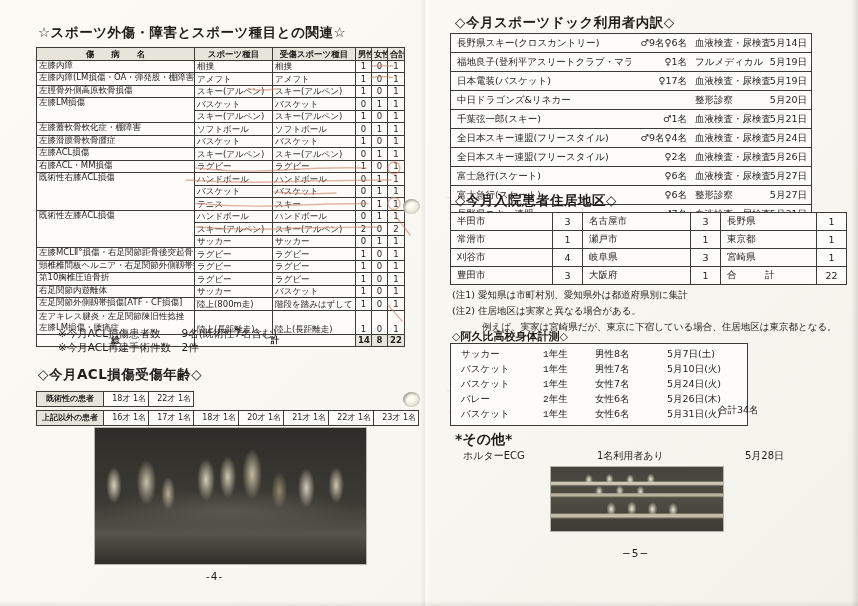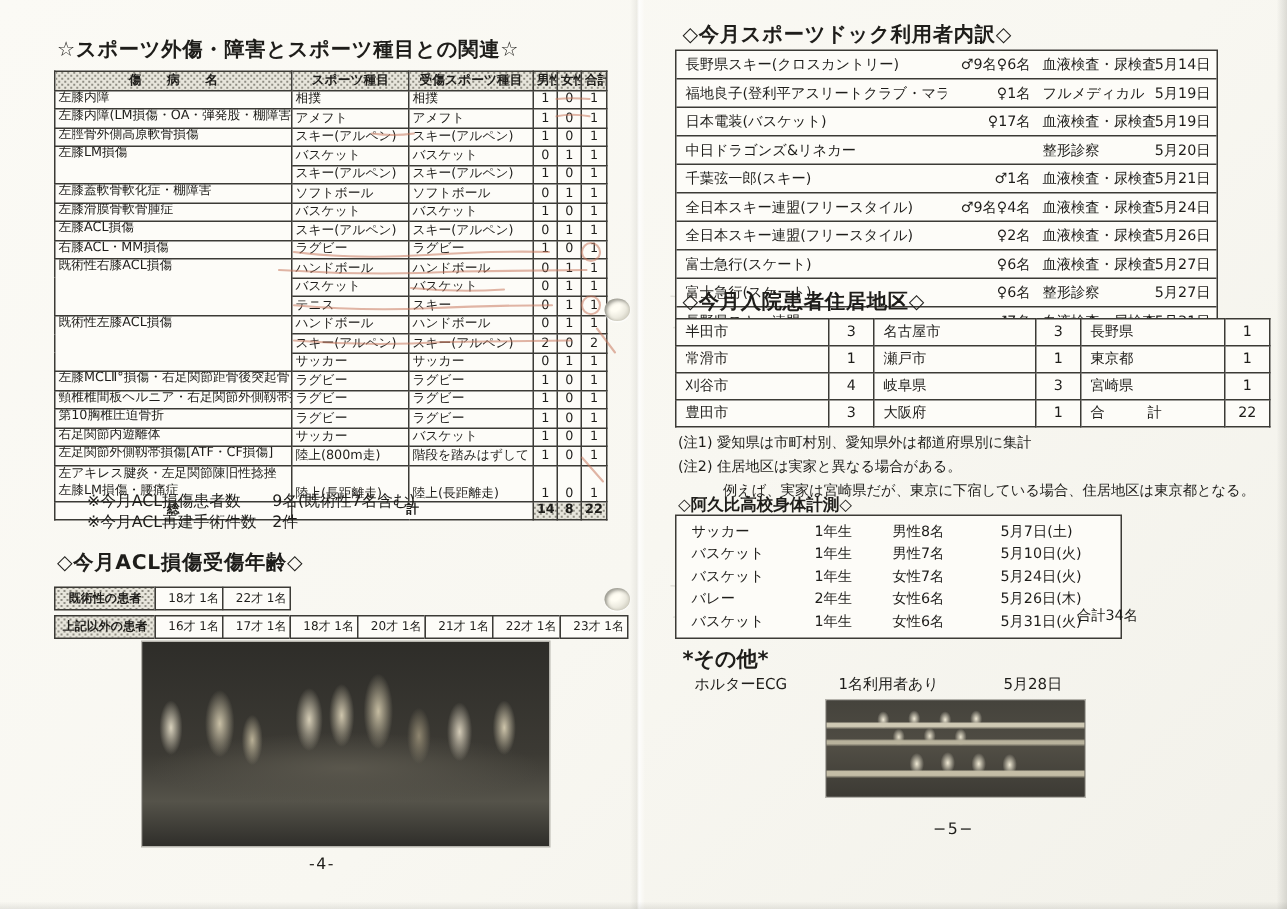--- a/index.html
+++ b/index.html
@@ -110,27 +110,27 @@
   .res-table td{border:1px solid #3c3b36;height:17px;padding:0 6px;white-space:nowrap;overflow:hidden;}
   .res-table td.n{text-align:center;padding:0;}
   .res-table td.c{}
 
   .res-note{position:absolute;font-size:9.5px;white-space:nowrap;}
 
   .school-table{position:absolute;left:450px;top:343px;width:296px;border:1px solid #3c3b36;
     background:#fdfcf8;padding:3px 0;}
   .school-row{display:flex;height:15px;align-items:center;font-size:9.5px;white-space:nowrap;}
   .school-sport{width:82px;padding-left:10px;}
-  .school-grade{width:52px;}
+  .school-grade{width:52px;font-family:Liberation Mono, monospace;}
   .school-count{width:72px;}
   .school-date{flex:1;}
   .school-total{position:absolute;left:718px;top:404px;font-size:9.5px;white-space:nowrap;}
 
   .other-title{position:absolute;left:455px;top:431px;font-size:14px;font-weight:bold;white-space:nowrap;}
-  .other-line{position:absolute;left:463px;top:449px;font-size:10px;white-space:nowrap;display:flex;}
+  .other-line{position:absolute;left:463px;top:449px;font-size:10px;white-space:nowrap;display:flex;gap:38px;}
   .other-name{width:96px;}
   .other-detail{width:110px;}
 </style>
 </head>
 <body>
 
 <div class="scan">
 
   <div class="t-title" style="left:38px;top:24px;">☆スポーツ外傷・障害とスポーツ種目との関連☆</div>
 

